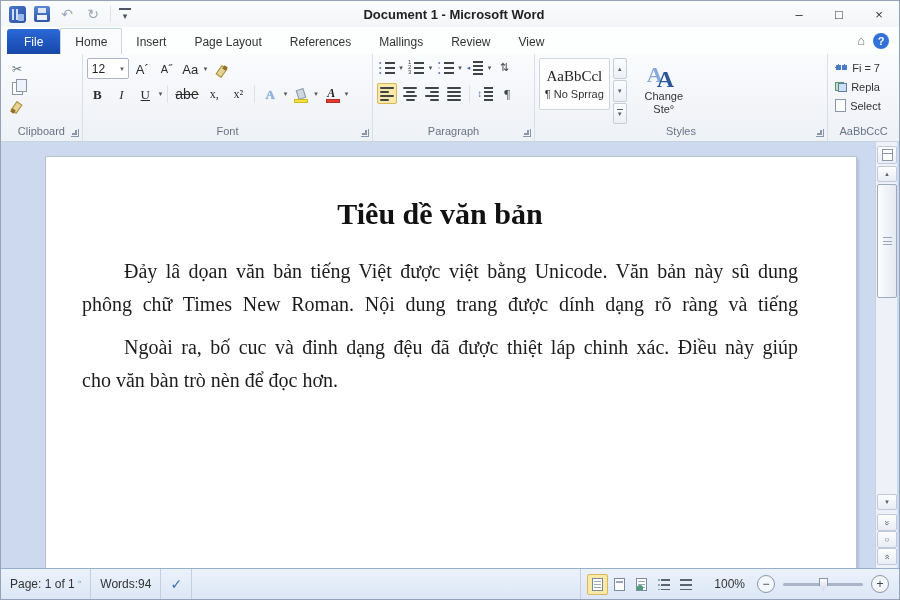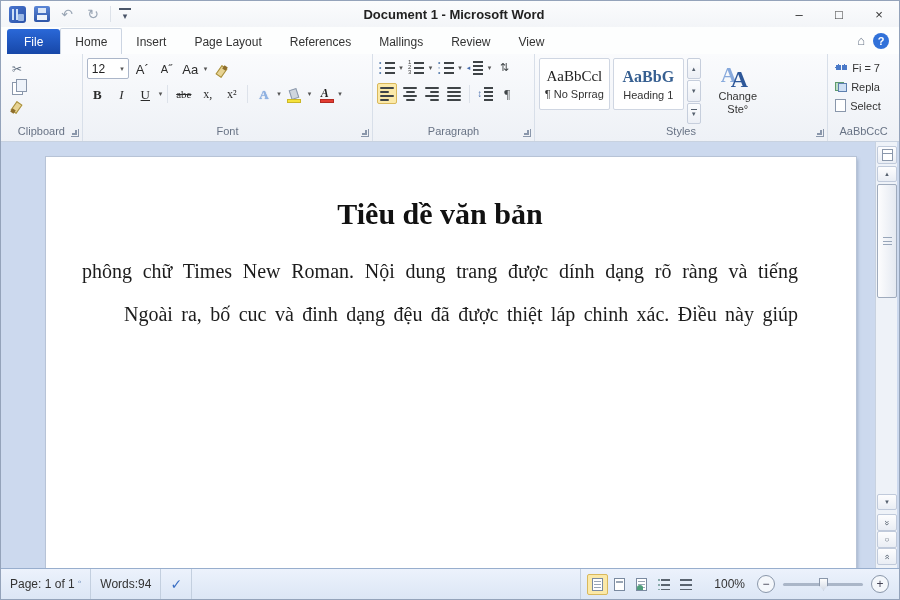--- a/index.html
+++ b/index.html
@@ -67,21 +67,21 @@
          padding:0 4px;font-size:12px;color:#222;justify-content:space-between;border-radius:2px;}
   .combo .cv{white-space:nowrap;overflow:hidden;}
   .combo .ccaret{font-size:7px;color:#555;margin-left:4px;}
   .fontname{width:116px;}
   .fontsize{width:32px;}
   .rb{height:19px;min-width:17px;padding:0 2px;display:inline-flex;align-items:flex-end;justify-content:center;
       border-radius:2px;font-size:13px;color:#2b2b2b;line-height:17px;}
   .rb-b{font-weight:bold;font-family:"Liberation Serif",serif;}
   .rb-i{font-style:italic;font-family:"Liberation Serif",serif;}
   .rb-u{text-decoration:underline;font-family:"Liberation Serif",serif;}
-  .rb-strike{text-decoration:line-through;font-size:11px;font-family:Liberation Serif, serif;}
+  .rb-strike{text-decoration:line-through;font-size:14px;font-family:Liberation Sans, sans-serif;}
   .rb-sub,.rb-sup{font-family:"Liberation Serif",serif;font-size:12px;}
   .rb-fx{color:#8fb2e3;font-weight:bold;text-shadow:0 0 1px #6d93cc;font-family:"Liberation Serif",serif;}
   .vsep{width:1px;height:18px;background:#dde2ea;margin:0 2px;}
   .hlicon{display:block;width:14px;height:14px;position:relative;}
   .hlicon::before{content:"";position:absolute;left:3px;top:0;width:6px;height:8px;background:#cfd6de;border:1px solid #8a97ab;transform:rotate(-18deg);}
   .hlicon::after{content:"";position:absolute;left:0;bottom:0;width:14px;height:4px;background:#f5e23c;border:1px solid #cbb728;box-sizing:border-box;}
   .fcicon{display:block;position:relative;font-weight:bold;font-size:12px;line-height:11px;color:#222;
           font-family:"Liberation Serif",serif;padding-bottom:4px;}
   .fcicon::after{content:"";position:absolute;left:-1px;bottom:0;width:14px;height:4px;background:#e23c32;border:1px solid #b32a22;box-sizing:border-box;}
   
@@ -387,24 +387,20 @@
       </div>
       <div class="glabel"><span>Paragraph</span><i class="launcher"></i></div>
     </div>
 
     <div class="rgroup g-styles">
       <div class="gc">
         <div class="scard">
           <span class="sprev">AaBbCcl</span>
           <span class="sname">¶ No Sprrag</span>
         </div>
-        <div class="scard h1">
-          <span class="sprev">AaBbG</span>
-          <span class="sname">Heading 1</span>
-        </div>
         <div class="scrollcol">
           <span class="scb">▲</span>
           <span class="scb">▼</span>
           <span class="scb more">
               <span>▼</span>
             </span>
         </div>
         <div class="chstyles">
           <span class="aa">
             <span class="a1">A</span>
@@ -433,24 +429,26 @@
         </div>
       </div>
       <div class="glabel"><span>AaBbCcC</span></div>
     </div>
   </div>
 
   <div class="docarea">
     <div class="page">
       <div class="doctitle">Tiêu dề văn bản</div>
       <div class="para">
+        <div class="line j ind">Đảy lâ dọan văn bản tiếng Việt được việt bằng Unicode. Văn bản này sû dung</div>
         <div class="line j">phông chữ Times New Roman. Nội dung trang được dính dạng rõ ràng và tiếng</div>
       </div>
       <div class="para">
         <div class="line j ind">Ngoài ra, bố cuc và đinh dạng đệu đã được thiệt láp chinh xác. Điều này giúp</div>
+        <div class="line">cho văn bàn trò nèn để đọc hơn.</div>
       </div>
     </div>
 
     <div class="vscroll">
       <span class="vsb sc-ruler">
           <i class="pgmini"></i>
         </span>
       <span class="vsb sc-up">▲</span>
       <span class="vsb sc-thumb">
           <i class="gripper"></i>

